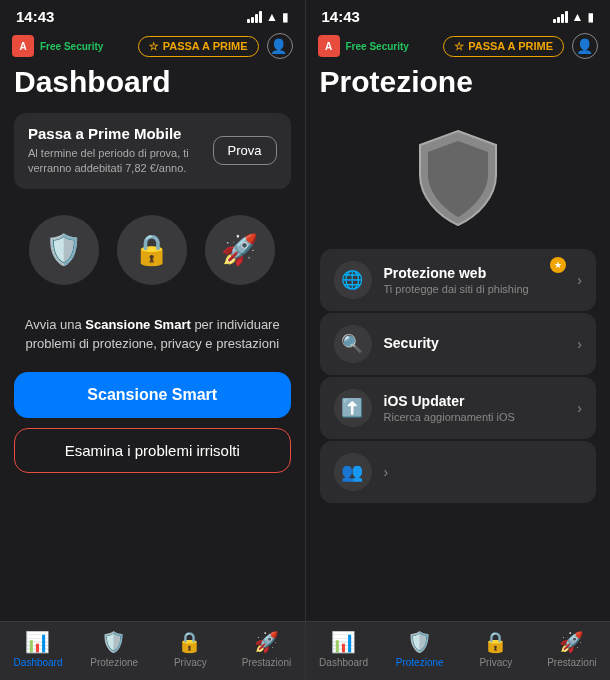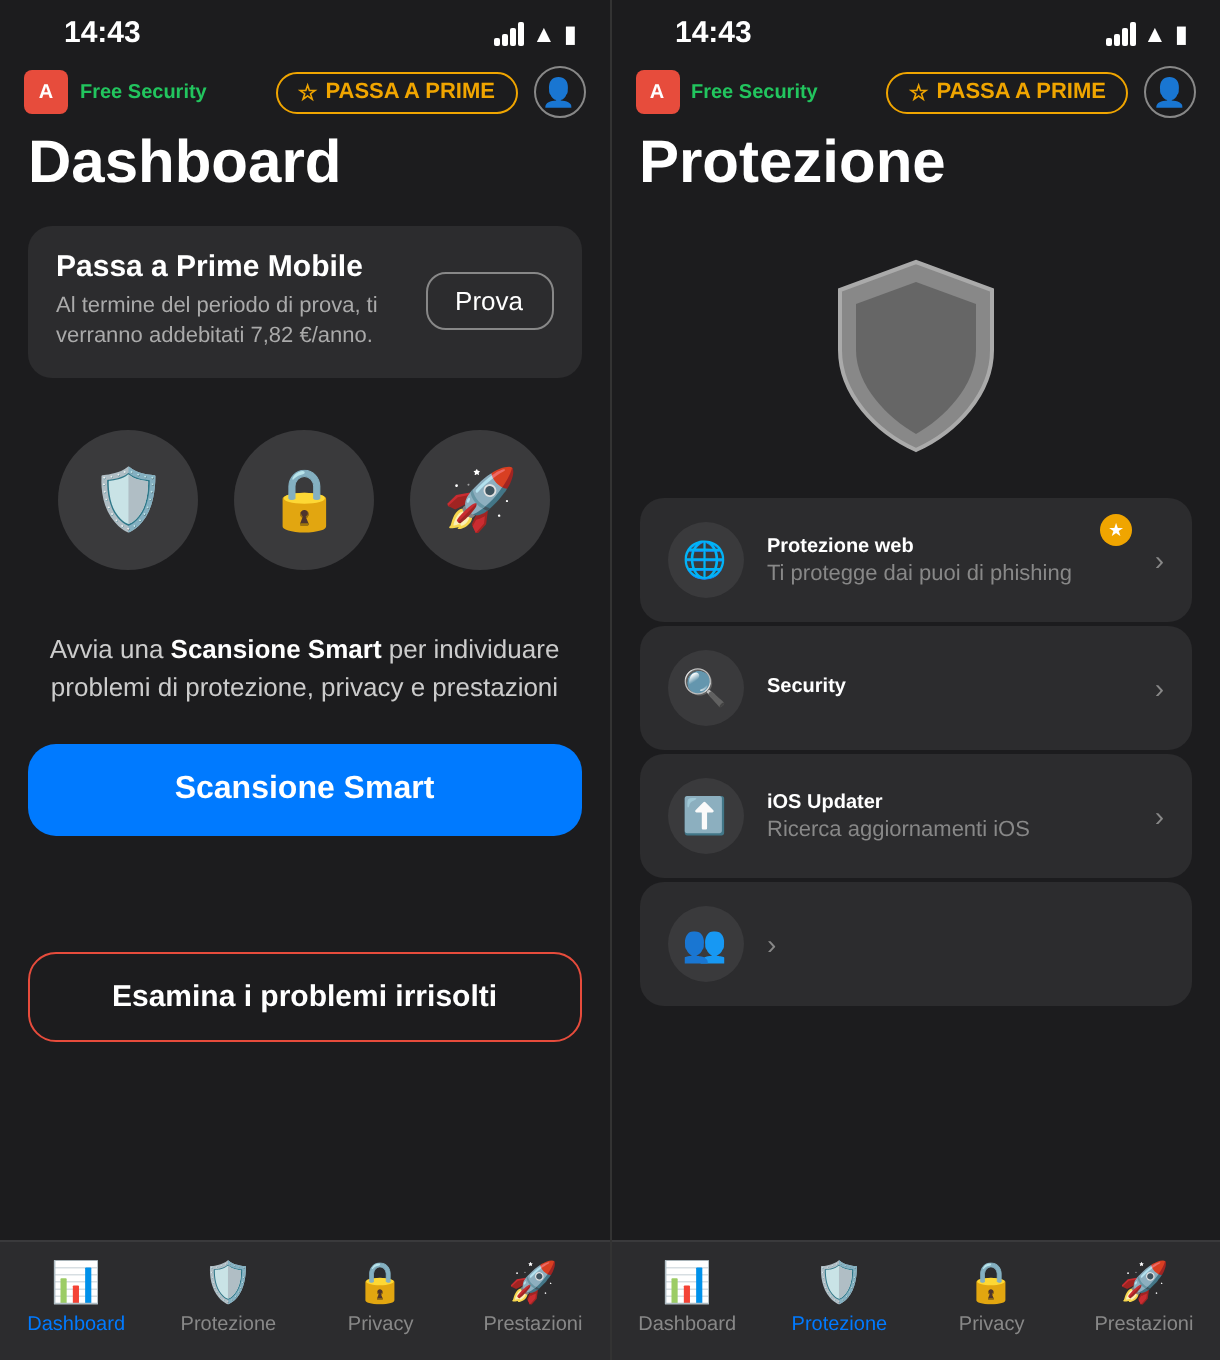--- a/index.html
+++ b/index.html
@@ -22,21 +22,20 @@
       position: relative;
     }
 
     
     .status-bar {
       display: flex;
       justify-content: space-between;
       align-items: center;
       padding: 8px 16px 4px;
       background: #1c1c1e;
-      margin-left: 16px;
     }
     .status-time {
       font-size: 15px;
       font-weight: 600;
       color: #fff;
     }
     .status-icons {
       display: flex;
       align-items: center;
       gap: 4px;
@@ -201,24 +200,23 @@
       cursor: pointer;
       margin-bottom: 10px;
     }
     .btn-problems {
       width: 100%;
       background: transparent;
       border: 1.5px solid #e74c3c;
       border-radius: 14px;
       color: #fff;
       font-size: 15px;
-      font-weight: 700;
+      font-weight: 400;
       padding: 13px;
       cursor: pointer;
-      margin-top: 48px;
     }
 
     
     .bottom-nav {
       display: flex;
       background: #2c2c2e;
       border-top: 1px solid #3a3a3c;
       padding: 8px 0 12px;
     }
     .nav-item {
@@ -279,21 +277,21 @@
       border-radius: 50%;
       display: flex;
       align-items: center;
       justify-content: center;
       font-size: 18px;
       flex-shrink: 0;
     }
     .prot-text { flex: 1; }
     .prot-title {
       color: #fff;
-      font-size: 10px;
+      font-size: 14px;
       font-weight: 600;
       margin-bottom: 2px;
     }
     .prot-subtitle {
       color: #888;
       font-size: 11px;
     }
     .prot-chevron {
       color: #888;
       font-size: 14px;
@@ -439,21 +437,21 @@
         <path d="M50 18 L80 29 L80 52 C80 70 64 86 50 94 C36 86 20 70 20 52 L20 29 Z" fill="#666"></path>
       </svg>
     </div>
 
     <div class="protection-list">
 
       <div class="protection-item">
         <div class="prot-icon-circle">🌐</div>
         <div class="prot-text">
           <div class="prot-title">Protezione web</div>
-          <div class="prot-subtitle">Ti protegge dai puoi di phishing</div>
+          <div class="prot-subtitle">Ti protegge dai siti di phishing</div>
         </div>
         <div class="prot-badge">★</div>
         <span class="prot-chevron">›</span>
       </div>
 
       <div class="protection-item">
         <div class="prot-icon-circle">🔍</div>
         <div class="prot-text">
           <div class="prot-title">Security</div>
         </div>

